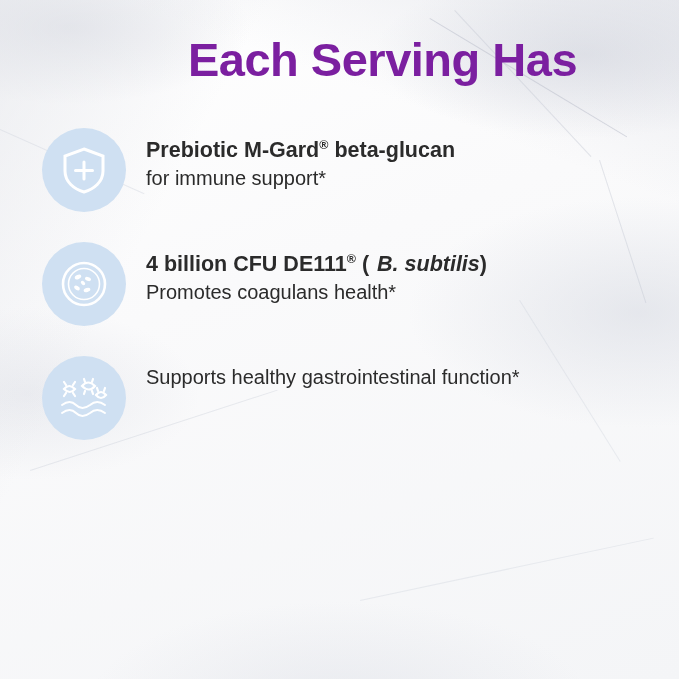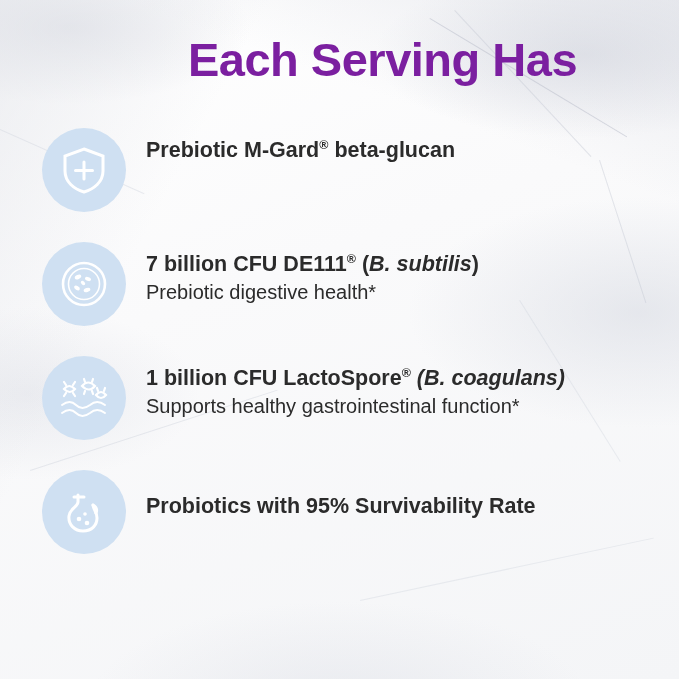--- a/index.html
+++ b/index.html
@@ -95,21 +95,21 @@
     color: #2b2b2b;
     white-space: nowrap;
     font-weight: bold;
   }
   .line2 {
     font-size: 20px;
     line-height: 1.35;
     color: #2b2b2b;
     white-space: nowrap;
   }
-  .ital { font-style: italic; }
+  .ital { font-style: italic; margin-left: 8px; }
   sup.reg {
     font-size: 0.58em;
     vertical-align: super;
     line-height: 0;
   }
 
   .item-4 .text { padding-top: 22px; }
 
   .footnotes {
     position: absolute;
@@ -143,73 +143,58 @@
 
     <div class="item item-1">
       <div class="badge">
         <svg width="52" height="52" viewBox="0 0 52 52" aria-hidden="true">
           <path d="M26 5 L45 12 V27 C45 38 36 45 26 48 C16 45 7 38 7 27 V12 Z" fill="none" stroke="#ffffff" stroke-width="3"></path>
           <path d="M26 18 V35 M17.5 26.5 H34.5" stroke="#ffffff" stroke-width="3" stroke-linecap="round"></path>
         </svg>
       </div>
       <div class="text">
         <div class="line1"><span>Prebiotic M-Gard</span><sup class="reg">®</sup><span> beta-glucan</span></div>
+        <div class="line2">for immune support*</div>
       </div>
     </div>
 
     <div class="item item-2">
       <div class="badge">
         <svg width="54" height="54" viewBox="0 0 54 54" aria-hidden="true">
           <circle cx="27" cy="27" r="21" fill="none" stroke="#ffffff" stroke-width="2.6"></circle>
           <circle cx="27" cy="27" r="15.5" fill="none" stroke="#ffffff" stroke-width="1.6"></circle>
           <ellipse cx="21" cy="20" rx="3.4" ry="2.1" fill="#ffffff" transform="rotate(-25 21 20)"></ellipse>
           <ellipse cx="31" cy="22" rx="3.1" ry="1.9" fill="#ffffff" transform="rotate(20 31 22)"></ellipse>
           <ellipse cx="20" cy="31" rx="3.1" ry="1.9" fill="#ffffff" transform="rotate(30 20 31)"></ellipse>
           <ellipse cx="30" cy="33" rx="3.4" ry="2" fill="#ffffff" transform="rotate(-15 30 33)"></ellipse>
           <ellipse cx="26" cy="26" rx="2.6" ry="1.7" fill="#ffffff" transform="rotate(45 26 26)"></ellipse>
         </svg>
       </div>
       <div class="text">
-        <div class="line1"><span>7 billion CFU DE111</span><sup class="reg">®</sup><span> (</span><span class="ital">B. subtilis</span><span>)</span></div>
-        <div class="line2">Prebiotic digestive health*</div>
+        <div class="line1"><span>4 billion CFU DE111</span><sup class="reg">®</sup><span> (</span><span class="ital">B. subtilis</span><span>)</span></div>
+        <div class="line2">Promotes coagulans health*</div>
       </div>
     </div>
 
     <div class="item item-3">
       <div class="badge">
         <svg width="56" height="50" viewBox="0 0 56 50" aria-hidden="true">
           <g stroke="#ffffff" stroke-width="2.2" fill="none" stroke-linecap="round">
             <path d="M8 16 q5 -6 11 0 q-5 6 -11 0z"></path>
             <path d="M10 12 l-2 -3 M17 12 l2 -3 M10 20 l-2 3 M17 20 l2 3"></path>
             <path d="M26 13 q6 -7 13 0 q-6 7 -13 0z"></path>
             <path d="M29 9 l-1 -3 M36 9 l1 -3 M29 18 l-1 3 M36 18 l1 3"></path>
             <path d="M40 22 q5 -6 10 0 q-5 6 -10 0z"></path>
             <path d="M42 18 l-1 -3 M48 18 l1 -3"></path>
             <path d="M6 32 q8 -6 14 0 q6 6 14 0 q7 -6 15 0" stroke-width="2"></path>
             <path d="M6 40 q8 -6 14 0 q6 6 14 0 q7 -6 15 0" stroke-width="2"></path>
           </g>
         </svg>
       </div>
       <div class="text">
-        <div class="line1"><span>1 billion CFU LactoSpore</span><sup class="reg">®</sup><span> </span><span class="ital">(B. coagulans)</span><span></span></div>
         <div class="line2">Supports healthy gastrointestinal function*</div>
       </div>
     </div>
 
-    <div class="item item-4">
-      <div class="badge">
-        <svg width="54" height="54" viewBox="0 0 54 54" aria-hidden="true">
-          <path d="M21 10 v7 c0 5 -8 6 -9 14 c-1 9 6 15 14 15 c9 0 14 -6 14 -13 c0 -6 -4 -9 -4 -13" fill="none" stroke="#ffffff" stroke-width="3" stroke-linecap="round"></path>
-          <path d="M17 12 h10" stroke="#ffffff" stroke-width="3" stroke-linecap="round"></path>
-          <path d="M36 20 q5 3 3 8" fill="none" stroke="#ffffff" stroke-width="3" stroke-linecap="round"></path>
-          <circle cx="22" cy="34" r="2.3" fill="#ffffff"></circle>
-          <circle cx="30" cy="38" r="2.3" fill="#ffffff"></circle>
-          <circle cx="28" cy="29" r="1.8" fill="#ffffff"></circle>
-        </svg>
-      </div>
-      <div class="text">
-        <div class="line1"><span>Probiotics with 95% Survivability Rate</span><sup class="reg"></sup><span></span></div>
-      </div>
-    </div>
 
   </div>
 
 </div>
 
 </body></html>

